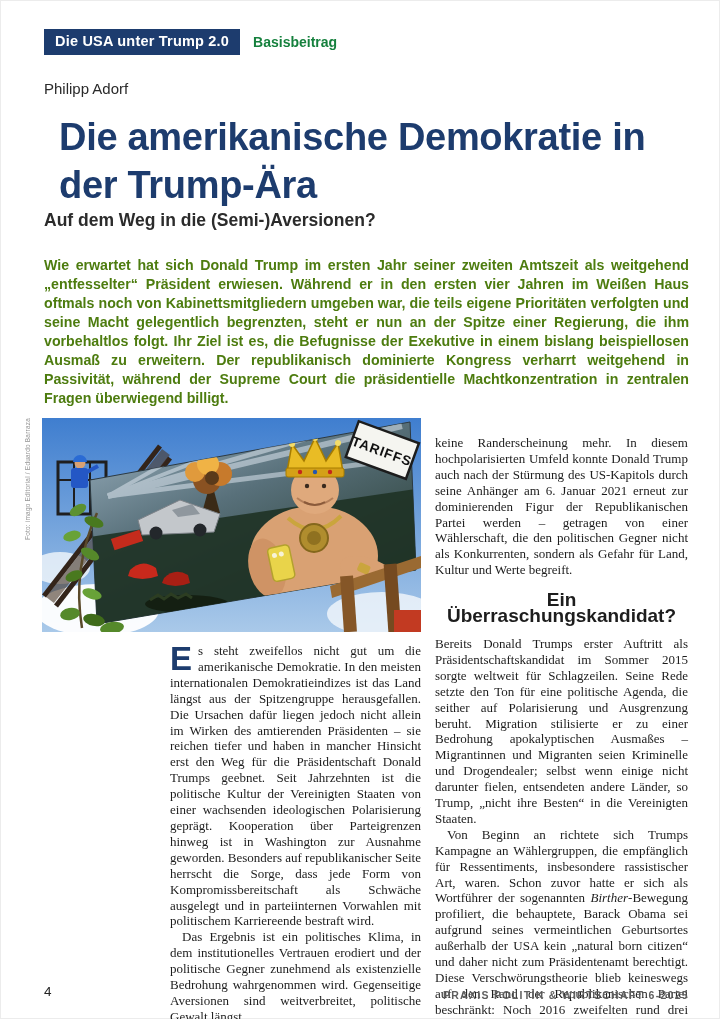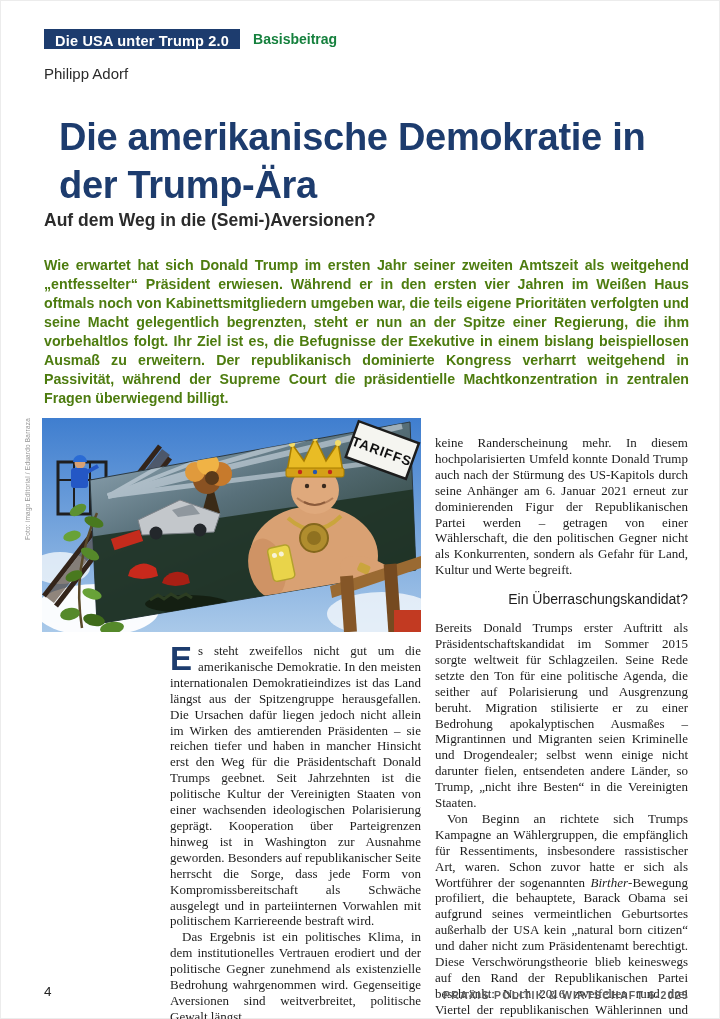--- a/index.html
+++ b/index.html
@@ -5,24 +5,24 @@
   html,body{margin:0;padding:0;background:#f2f2f2;}
   .page{
     position:relative;width:720px;height:1019px;background:#ffffff;
     font-family:"Liberation Sans",sans-serif;color:#1e1e1e;overflow:hidden;
     box-shadow:inset 0 0 0 1px #ececec;
   }
   
   .kicker{position:absolute;left:44px;top:29px;display:flex;align-items:center;gap:13px;}
   .badge{
     background:#1d3c6e;color:#ffffff;font-weight:bold;font-size:14.5px;
-    padding:4px 11px 0 11px;letter-spacing:.2px;
+    padding:4px 11px 6px 11px;letter-spacing:.2px;
   }
   .category{color:#15803d;font-weight:bold;font-size:14px;}
-  .author{position:absolute;left:44px;top:65px;font-size:15px;color:#2a2a2a;}
+  .author{position:absolute;left:44px;top:80px;font-size:15px;color:#2a2a2a;}
   .title{
     position:absolute;left:42px;top:96px;width:648px;margin:17px;
     color:#1d3c6e;font-size:38px;line-height:1.27;font-weight:bold;letter-spacing:-.3px;
   }
   .subtitle{
     position:absolute;left:44px;top:210px;width:640px;margin:0;
     color:#2b2b2b;font-size:17.5px;font-weight:bold;
   }
   .intro{
     position:absolute;left:44px;top:256px;width:645px;margin:0;
@@ -41,22 +41,22 @@
   .col{position:absolute;font-family:"Liberation Serif",serif;font-size:13px;line-height:15.9px;text-align:justify;color:#1c1c1c;}
   .col-left{left:170px;top:643px;width:251px;}
   .col-right{left:435px;top:420px;width:253px;margin-top:15px;}
   .col p{margin:0;}
   .col p.indent{text-indent:12px;}
   .dropcap{
     float:left;font-family:"Liberation Sans",sans-serif;font-weight:bold;
     font-size:33px;line-height:27px;color:#1d3c6e;padding-right:6px;padding-top:2px;
   }
   .section-heading{
-    font-family:"Liberation Sans",sans-serif;font-weight:normal;font-size:14px;
-    color:#1d1d1d;margin:14px 0 12px 0 !important;text-align:right;
+    font-family:"Liberation Sans",sans-serif;font-weight:bold;font-size:19px;
+    color:#1d1d1d;margin:14px 0 12px 0 !important;text-align:center;
   }
   .col em{}
   
   .page-num{position:absolute;left:44px;top:984px;font-size:13.5px;color:#222222;}
   .journal{
     position:absolute;right:31px;top:989px;font-size:10.5px;letter-spacing:1.3px;
     color:#5f5f5f;font-weight:bold;
   }
 </style>
 </head>

